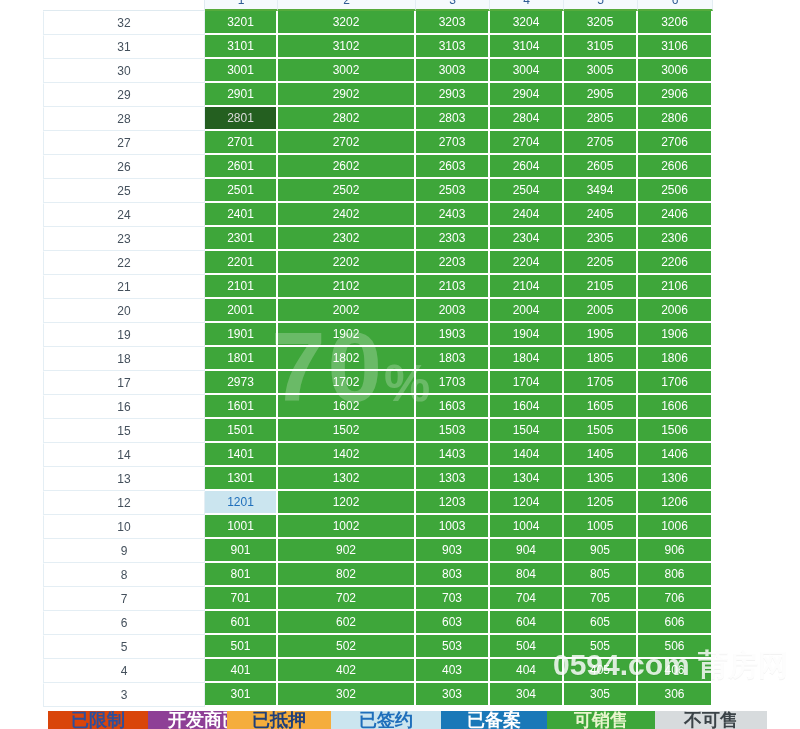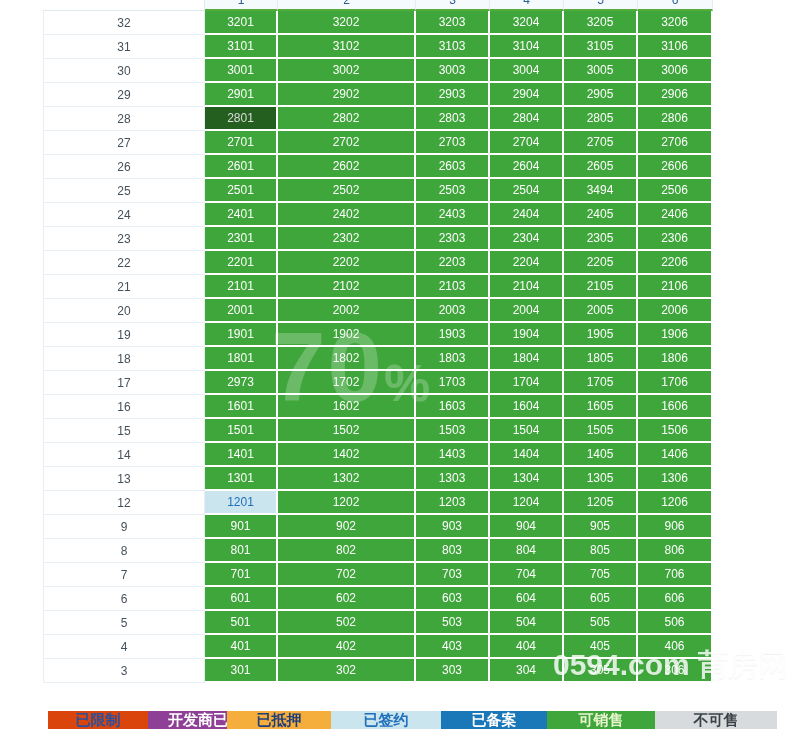--- a/index.html
+++ b/index.html
@@ -118,33 +118,33 @@
     position: absolute;
     left: 35px;
     top: 711px;
     height: 18px;
     display: flex;
     align-items: stretch;
   }
   .legend .lg {
     height: 18px;
     line-height: 18px;
-    font-size: 15px;
+    font-size: 18px;
     font-weight: bold;
     text-align: center;
     white-space: nowrap;
     padding: 0 20px;
   }
   .lg-limited  { background: #d9450a; color: #2b4f9e; width: 100px; }
   .lg-devmort  { background: #8e3f96; color: #ffffff; width: 79px; }
   .lg-mortgage { background: #f5ad3c; color: #1f3f7a; width: 104px; }
   .lg-signed   { background: #cbe5ef; color: #1f6fbb; width: 110px; }
   .lg-filed    { background: #1a78b8; color: #ffffff; width: 106px; }
   .lg-onsale   { background: #3ea63a; color: #e8f5ce; width: 108px; }
-  .lg-nosale   { background: #d7dbdd; color: #3b4348; width: 122px; }
+  .lg-nosale   { background: #d7dbdd; color: #3b4348; width: 112px; }
 </style>
 </head>
 <body>
 
 <div id="app">
 
   <div class="table-wrap">
     <table class="grid">
       <colgroup>
         <col class="c-label">
@@ -350,20 +350,29 @@
           <tr>
             <td class="rowlabel">12</td>
             <td class="st-signed">1201</td>
             <td class="st-sale">1202</td>
             <td class="st-sale">1203</td>
             <td class="st-sale">1204</td>
             <td class="st-sale">1205</td>
             <td class="st-sale">1206</td>
           </tr>
           <tr>
+            <td class="rowlabel">10</td>
+            <td class="st-sale">1001</td>
+            <td class="st-sale">1002</td>
+            <td class="st-sale">1003</td>
+            <td class="st-sale">1004</td>
+            <td class="st-sale">1005</td>
+            <td class="st-sale">1006</td>
+          </tr>
+          <tr>
             <td class="rowlabel">9</td>
             <td class="st-sale">901</td>
             <td class="st-sale">902</td>
             <td class="st-sale">903</td>
             <td class="st-sale">904</td>
             <td class="st-sale">905</td>
             <td class="st-sale">906</td>
           </tr>
           <tr>
             <td class="rowlabel">8</td>

